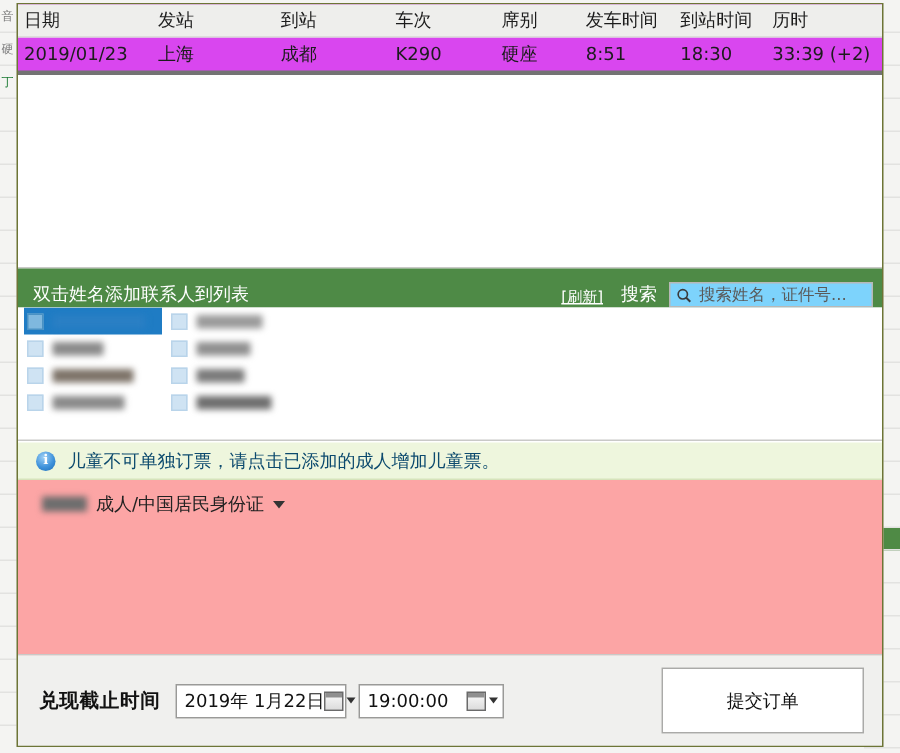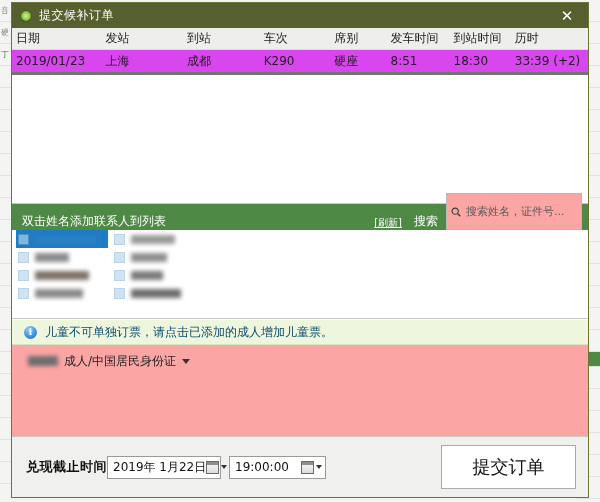--- a/index.html
+++ b/index.html
@@ -146,22 +146,22 @@
   #refresh-link {
     font-size: 10px;
     color: #ffffff;
     text-decoration: underline;
     margin-right: 12px;
     cursor: pointer;
   }
   #search-label { font-size: 12px; margin-right: 8px; }
   #search-box {
     width: 136px;
-    height: 37px;
-    background: #fca5a5;
+    height: 17px;
+    background: #7dd3fc;
     border: 1px solid #b8b8b6;
     display: flex;
     align-items: center;
     padding: 0 4px;
     box-sizing: border-box;
   }
   #search-icon { margin-right: 3px; display: flex; align-items: center; }
   #search-input {
     border: 0;
     outline: 0;
@@ -273,21 +273,21 @@
     background: #f0f0ee;
     display: flex;
     align-items: center;
     padding: 0 12px 0 14px;
     box-sizing: border-box;
   }
   #deadline-label {
     font-size: 13px;
     font-weight: bold;
     color: #111;
-    margin-right: 0;
+    margin-right: 10px;
     letter-spacing: .5px;
   }
   .spinner {
     height: 23px;
     background: #ffffff;
     border: 1px solid #9a9a98;
     display: flex;
     align-items: center;
     padding: 0 3px 0 5px;
     box-sizing: border-box;
@@ -325,21 +325,21 @@
   }
   #submit-btn {
     margin-left: auto;
     width: 133px;
     height: 42px;
     background: #ffffff;
     border: 1px solid #aaaaa8;
     display: flex;
     align-items: center;
     justify-content: center;
-    font-size: 18px;
+    font-size: 12px;
     color: #111;
     cursor: pointer;
     font-family: Liberation Sans, sans-serif;
   }
 </style>
 </head>
 <body>
 
 <div id="bg-layer">
   <div class="bg-col" id="bg-left">
@@ -391,25 +391,20 @@
     <div class="bg-line"></div>
     <div class="bg-line"></div>
     <div class="bg-line"></div>
     <div class="bg-line"></div>
     <div class="bg-line"></div>
   </div>
 </div>
 
 <div id="dialog">
 
-  <div id="titlebar">
-    <div id="app-icon"></div>
-    <div id="title-text">提交候补订单</div>
-    <div id="close-btn">✕</div>
-  </div>
 
   <div id="train-table">
     <div class="tbl-row" id="tbl-head">
       <div class="c-date">日期</div>
       <div class="c-from">发站</div>
       <div class="c-to">到站</div>
       <div class="c-train">车次</div>
       <div class="c-seat">席别</div>
       <div class="c-dep">发车时间</div>
       <div class="c-arr">到站时间</div>

